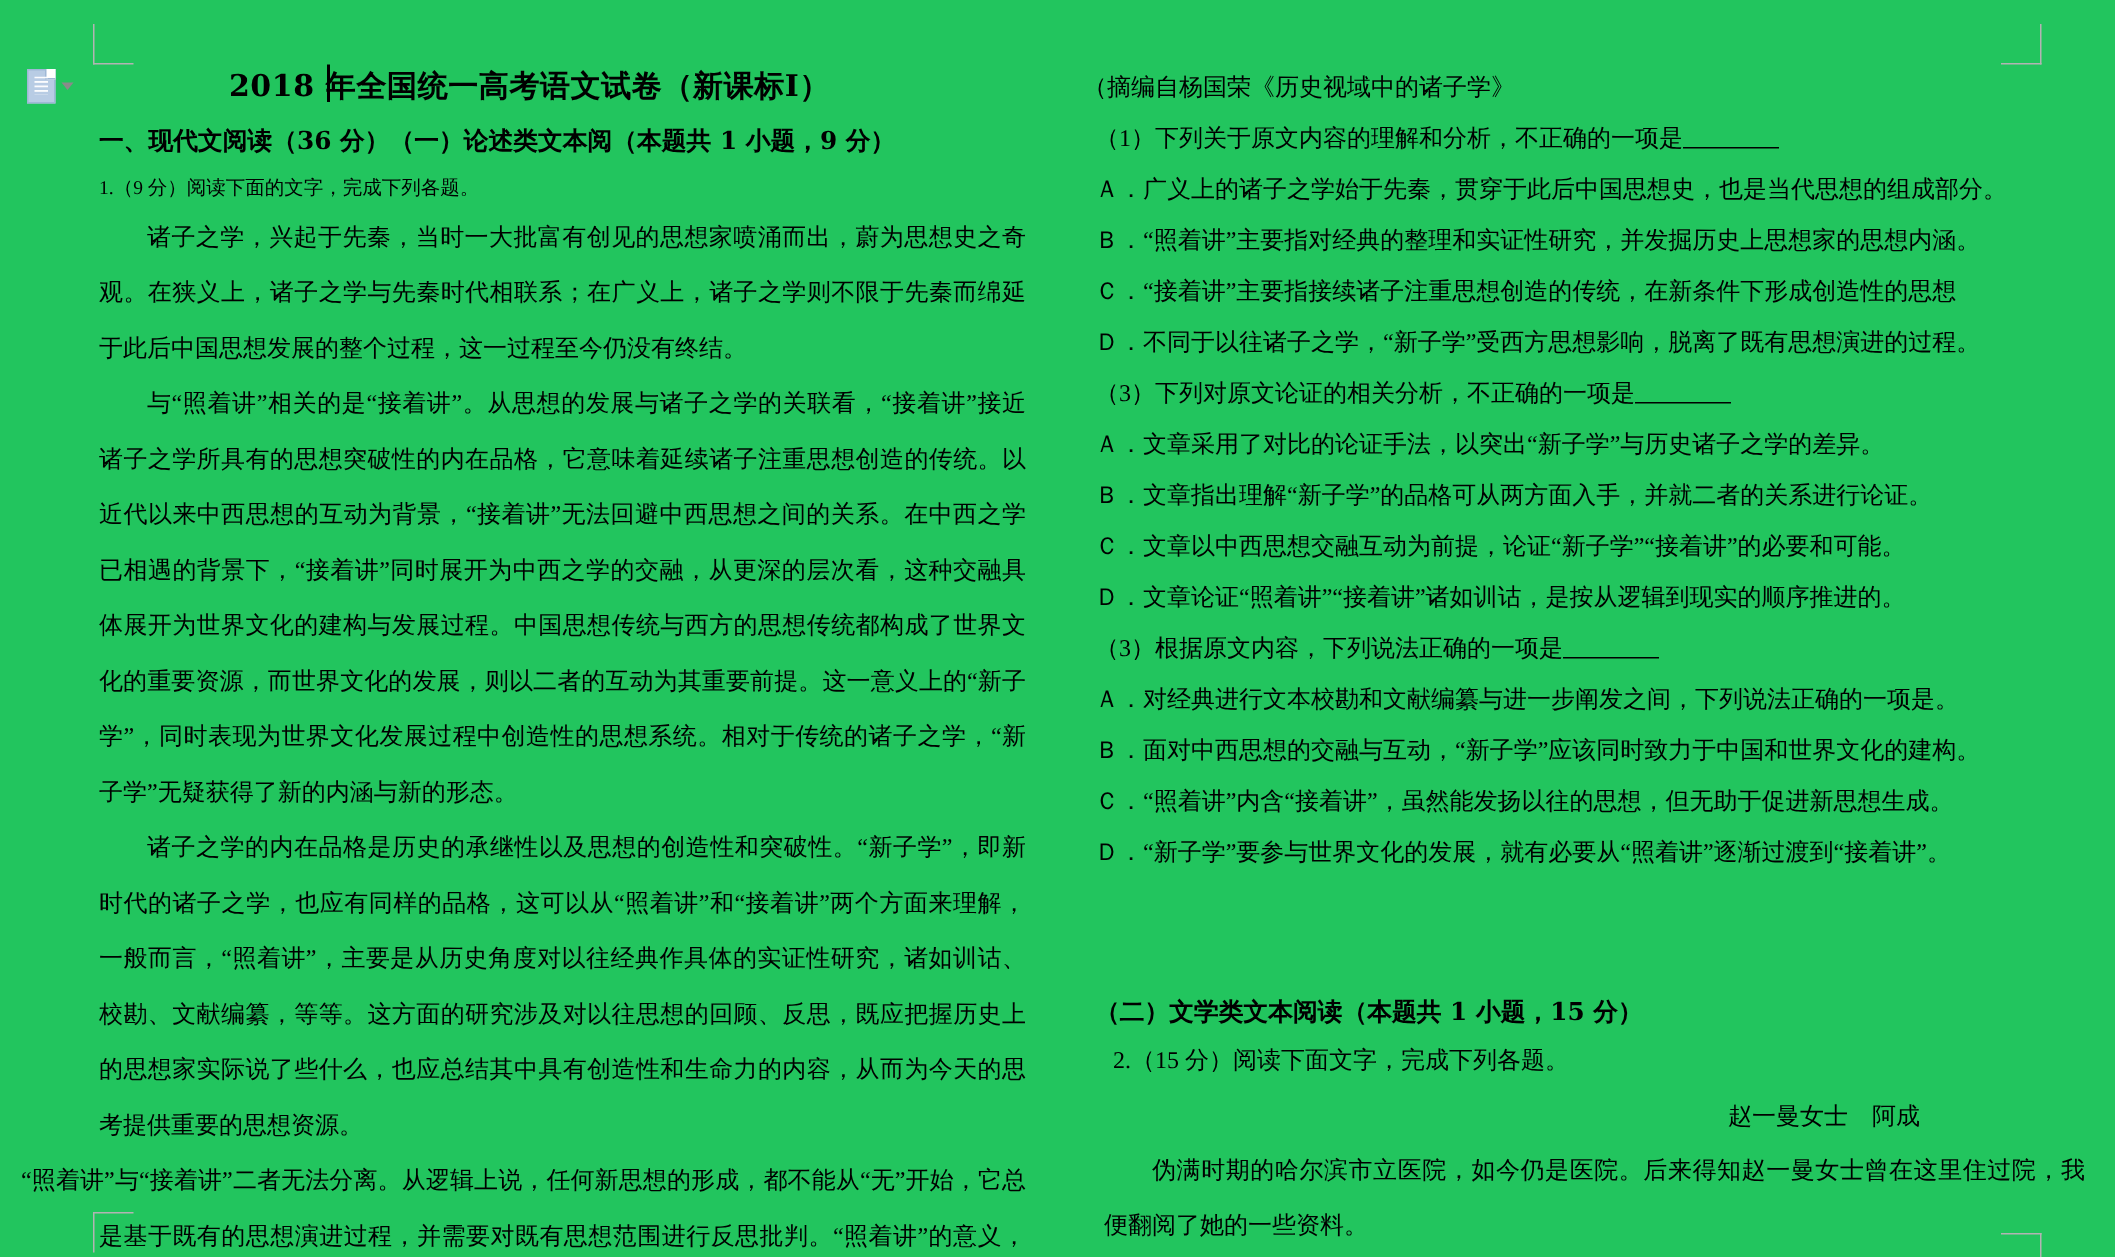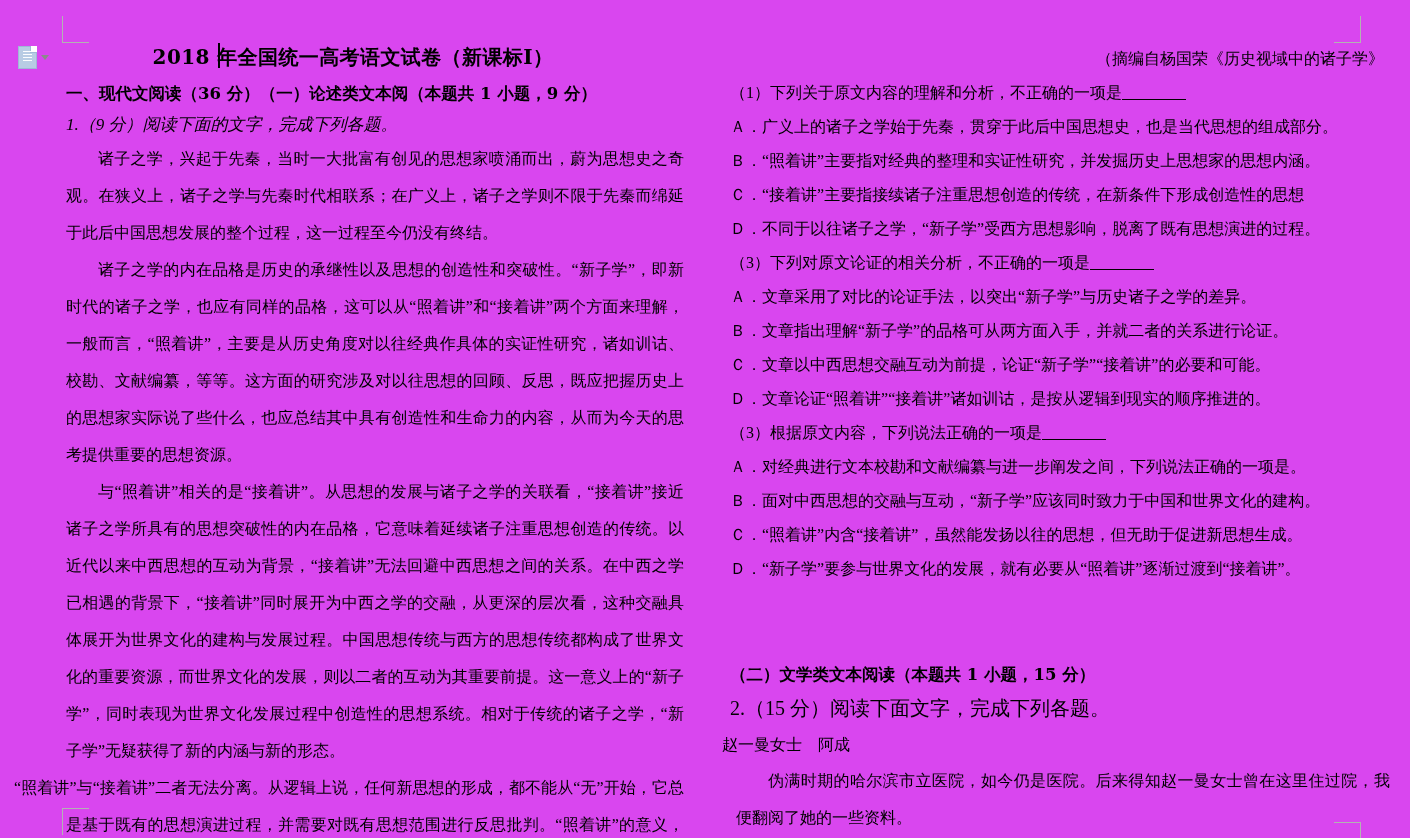--- a/index.html
+++ b/index.html
@@ -13,21 +13,21 @@
     overflow: hidden;
     font-family: "Liberation Serif", "DejaVu Serif", serif;
     color: #000000;
   }
 
   
   #doc-canvas {
     position: relative;
     width: 1410px;
     height: 838px;
-    background: #d946ef;
+    background: #22c55e;
   }
 
   
   .corner {
     position: absolute;
     width: 26px;
     height: 26px;
     pointer-events: none;
   }
   .corner.tl { border-left: 1.4px solid #b3b3b3; border-bottom: 1.4px solid #b3b3b3; left: 62px;  top: 16px; }
@@ -111,24 +111,23 @@
   .section-heading {
     font-family: "DejaVu Serif", "Liberation Serif", serif;
     font-weight: bold;
     font-size: 16.5px;
     line-height: 28px;
     margin: 8px 0 0 52px;
     white-space: nowrap;
   }
 
   .q-lead {
-    font-size: 17px;
+    font-size: 13px;
     line-height: 30px;
     margin: 2px 0 0 52px;
-    font-style: italic;
   }
 
   .body-p {
     font-size: 16px;
     line-height: 37px;
     margin: 0;
     text-align: justify;
     text-justify: inter-ideograph;
     padding-left: 52px;
     padding-right: 8px;
@@ -136,21 +135,20 @@
   }
   .body-p.hang {
     
     padding-left: 52px;
     text-indent: -52px;
   }
 
   .source-line {
     font-size: 16px;
     line-height: 34px;
-    text-align: right;
     margin: 42px 16px 0 0;
   }
 
   .question-stem {
     font-size: 16px;
     line-height: 34px;
     margin: 0 0 0 8px;
     white-space: nowrap;
   }
   .blank-rule {
@@ -169,29 +167,29 @@
 
   .sub-heading {
     font-family: "DejaVu Serif", "Liberation Serif", serif;
     font-weight: bold;
     font-size: 16.5px;
     line-height: 30px;
     margin: 74px 0 0 8px;
   }
 
   .q2-lead {
-    font-size: 20px;
+    font-size: 16px;
     line-height: 32px;
-    margin: 2px 0 0 8px;
+    margin: 2px 0 0 20px;
   }
 
   .piece-title {
     font-size: 16px;
     line-height: 34px;
-    text-align: left;
+    text-align: right;
     margin: 4px 0 0 0;
     padding-right: 120px;
   }
 
   .body-p.right {
     padding-left: 14px;
     padding-right: 10px;
     text-indent: 32px;
     line-height: 37px;
   }
@@ -219,23 +217,23 @@
     <div class="col-inner">
 
       <h1 class="doc-title">2018 年全国统一高考语文试卷（新课标Ⅰ）</h1>
 
       <div class="section-heading">一、现代文阅读（36 分）（一）论述类文本阅（本题共 1 小题，9 分）</div>
 
       <div class="q-lead">1.（9 分）阅读下面的文字，完成下列各题。</div>
 
       <p class="body-p">诸子之学，兴起于先秦，当时一大批富有创见的思想家喷涌而出，蔚为思想史之奇观。在狭义上，诸子之学与先秦时代相联系；在广义上，诸子之学则不限于先秦而绵延于此后中国思想发展的整个过程，这一过程至今仍没有终结。</p>
 
+      <p class="body-p">与“照着讲”相关的是“接着讲”。从思想的发展与诸子之学的关联看，“接着讲”接近诸子之学所具有的思想突破性的内在品格，它意味着延续诸子注重思想创造的传统。以近代以来中西思想的互动为背景，“接着讲”无法回避中西思想之间的关系。在中西之学已相遇的背景下，“接着讲”同时展开为中西之学的交融，从更深的层次看，这种交融具体展开为世界文化的建构与发展过程。中国思想传统与西方的思想传统都构成了世界文化的重要资源，而世界文化的发展，则以二者的互动为其重要前提。这一意义上的“新子学”，同时表现为世界文化发展过程中创造性的思想系统。相对于传统的诸子之学，“新子学”无疑获得了新的内涵与新的形态。</p>
+
       <p class="body-p">诸子之学的内在品格是历史的承继性以及思想的创造性和突破性。“新子学”，即新时代的诸子之学，也应有同样的品格，这可以从“照着讲”和“接着讲”两个方面来理解，一般而言，“照着讲”，主要是从历史角度对以往经典作具体的实证性研究，诸如训诂、校勘、文献编纂，等等。这方面的研究涉及对以往思想的回顾、反思，既应把握历史上的思想家实际说了些什么，也应总结其中具有创造性和生命力的内容，从而为今天的思考提供重要的思想资源。</p>
-
-      <p class="body-p">与“照着讲”相关的是“接着讲”。从思想的发展与诸子之学的关联看，“接着讲”接近诸子之学所具有的思想突破性的内在品格，它意味着延续诸子注重思想创造的传统。以近代以来中西思想的互动为背景，“接着讲”无法回避中西思想之间的关系。在中西之学已相遇的背景下，“接着讲”同时展开为中西之学的交融，从更深的层次看，这种交融具体展开为世界文化的建构与发展过程。中国思想传统与西方的思想传统都构成了世界文化的重要资源，而世界文化的发展，则以二者的互动为其重要前提。这一意义上的“新子学”，同时表现为世界文化发展过程中创造性的思想系统。相对于传统的诸子之学，“新子学”无疑获得了新的内涵与新的形态。</p>
 
       <p class="body-p hang">“照着讲”与“接着讲”二者无法分离。从逻辑上说，任何新思想的形成，都不能从“无”开始，它总是基于既有的思想演进过程，并需要对既有思想范围进行反思批判。“照着讲”的意义，在于梳理以往的思想发展过程，打开前人思想的丰富内容，由此为后继的思想提供理论之源。在此意义上，“照着讲”是“接着讲”的出发点。然而，仅仅停留在“照着讲”，思想便容易止于过去，难以继续前行，可能无助于思想的创新。</p>
 
     </div>
   </div>
 
   <div class="column" id="column-right">
     <div class="col-inner">
 
       <div class="source-line">（摘编自杨国荣《历史视域中的诸子学》</div>

